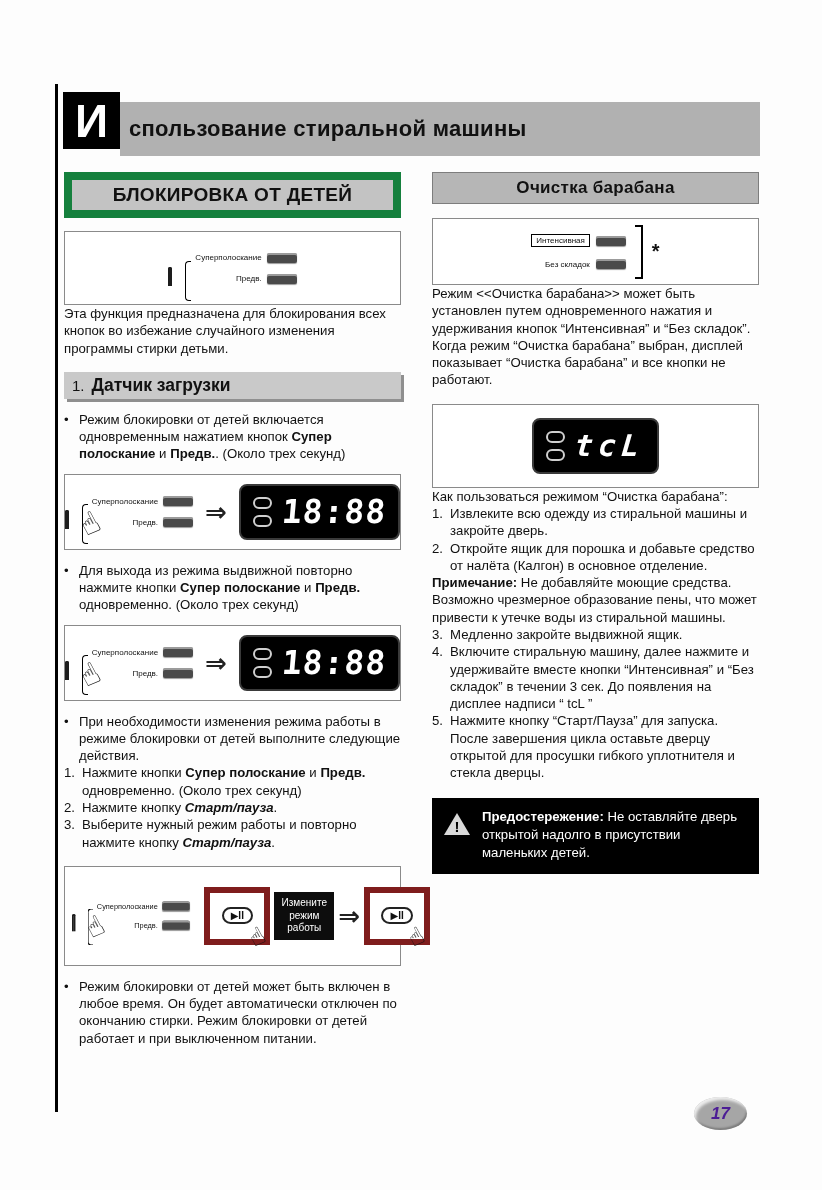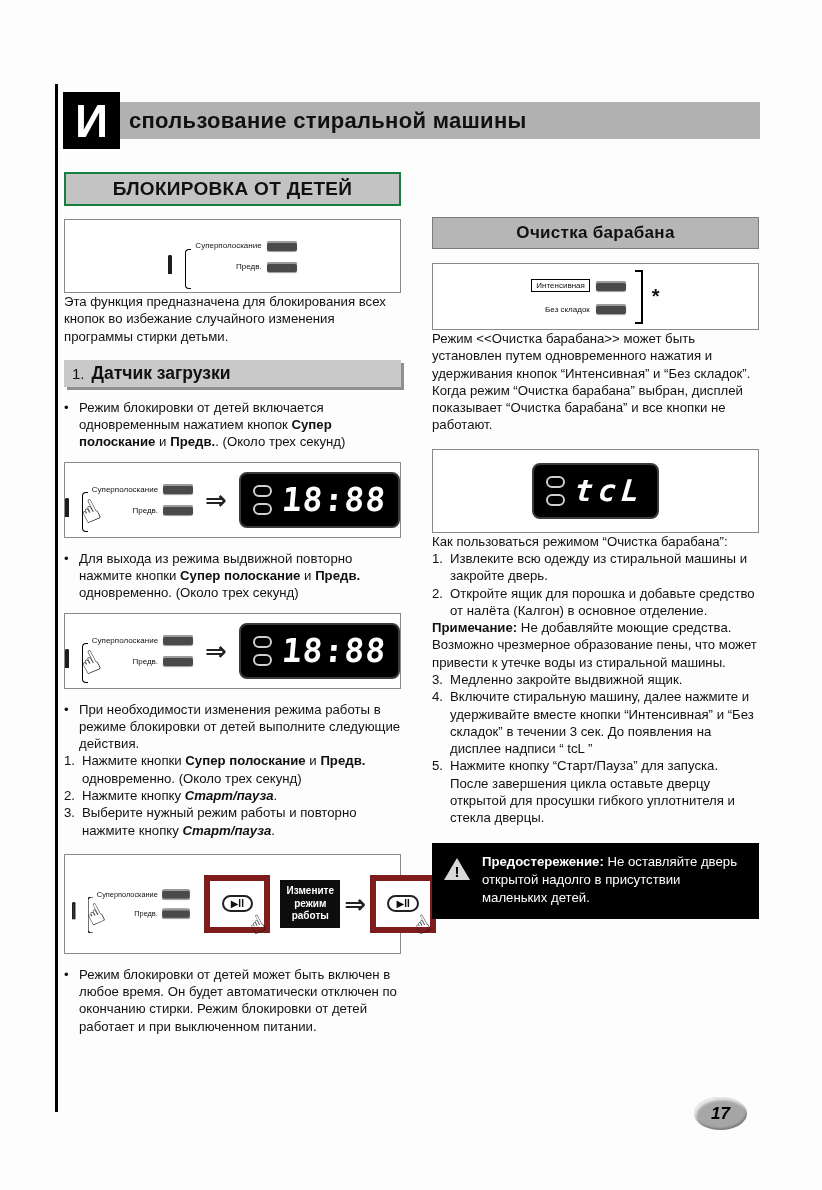--- a/index.html
+++ b/index.html
@@ -9,33 +9,33 @@
     background:#fdfdfd; color:#111; overflow:hidden;
     font-family:"Liberation Sans","DejaVu Sans",sans-serif;
   }
   .vrule { position:absolute; left:55px; top:84px; width:3px; height:1028px; background:#000; }
 
   .hdr-initial {
     position:absolute; left:63px; top:92px; width:57px; height:57px; background:#000;
     color:#fff; font-size:46px; font-weight:bold; display:flex; align-items:center; justify-content:center;
   }
   .hdr-bar {
-    position:absolute; left:120px; top:102px; width:640px; height:37px; background:#b1b1b1;
+    position:absolute; left:120px; top:102px; width:640px; height:54px; background:#b1b1b1;
     display:flex; align-items:center; padding-left:9px; font-size:22px; font-weight:600; letter-spacing:.3px;
   }
 
   .col { position:absolute; top:172px; }
   .col-left  { left:64px;  width:337px; }
   .col-right { left:432px; width:327px; }
 
   .sec-title {
-    border:2px solid #15803d; background:#c3c3c3; font-weight:bold; text-align:center;
+    border:8px solid #15803d; background:#c3c3c3; font-weight:bold; text-align:center;
     font-size:19px; padding:4px 0; letter-spacing:.3px;
   }
-  .sec-title--plain { border:1px solid #7d7d7d; font-size:17px; padding:5px 0; background:#b6b6b6;margin-top:45px; }
+  .sec-title--plain { border:1px solid #7d7d7d; font-size:17px; padding:5px 0; background:#b6b6b6; }
 
   .fig {
     border:1px solid #8a8a8a; background:#fff; position:relative;
     display:flex; align-items:center; justify-content:center; gap:12px;
   }
   .fig1 { margin-top:13px; height:74px; }
   .figD { margin-top:11px; height:76px; }
   .figR { margin-top:14px; height:67px; }
   .figT { margin-top:15px; height:84px; }
   .figC { margin-top:15px; height:100px; justify-content:space-between; padding:0 7px; gap:4px; }
@@ -76,22 +76,22 @@
   .rp-label { font-size:8px; white-space:nowrap; }
   .rbracket { width:8px; height:54px; border:2px solid #000; border-left:none; }
   .ast { font-size:20px; font-weight:bold; }
 
   
   .ppbox { border:6px solid #7f1d1d; width:66px; height:58px; position:relative; flex:none;
     display:flex; align-items:center; justify-content:center; background:#fff; }
   .ppbtn { border:2px solid #222; border-radius:10px; padding:1px 7px; font-size:10px; font-weight:bold; white-space:nowrap; }
   .hand2 { position:absolute; right:0px; bottom:-10px; font-size:24px; line-height:1;
     transform:rotate(-28deg); font-family:"DejaVu Sans",sans-serif; }
-  .chg { background:#0d0d0d; color:#fff; width:60px; flex:none; font-size:10px; font-weight:bold;
-    text-align:center; padding:5px 3px; line-height:1.25;margin-left:6px; }
+  .chg { background:#0d0d0d; color:#fff; width:60px; flex:none; font-size:10px; font-weight:normal;
+    text-align:center; padding:5px 3px; line-height:1.25; }
   .mp--small { transform:scale(.92); transform-origin:left center; }
 
   
   .p { font-size:13.2px; line-height:1.31; }
   .p--tight { margin-top:0; }
   .bullet { display:flex; margin-top:12px; font-size:13.2px; line-height:1.31; }
   .bullet .dot { width:15px; flex:none; }
   .nitem { display:flex; font-size:13.2px; line-height:1.31; }
   .nitem .num { width:18px; flex:none; }
   .bi { font-weight:bold; font-style:italic; }
@@ -102,21 +102,21 @@
   .sub-num { font-size:15px; }
   .sub-title { font-size:17.5px; font-weight:bold; }
 
   .warn { margin-top:17px; background:#000; color:#fff; display:flex; gap:10px;
     padding:10px 10px 12px 10px; font-size:13.2px; line-height:1.35; }
   .warn-icon { flex:none; margin-top:3px; }
 
   .pageno {
     position:absolute; left:694px; top:1097px; width:53px; height:33px; background:#a6a6a6;
     border-radius:50%; display:flex; align-items:center; justify-content:center;
-    font-weight:bold; font-style:italic; font-size:17px; color:#000000;
+    font-weight:bold; font-style:italic; font-size:17px; color:#4c1d95;
     box-shadow:inset 2px 3px 3px rgba(255,255,255,.8), inset -1px -2px 2px rgba(0,0,0,.25);
   }
 </style>
 </head>
 <body>
 
 <div class="page">
   <div class="vrule"></div>
 
   <div class="hdr-initial">И</div>

